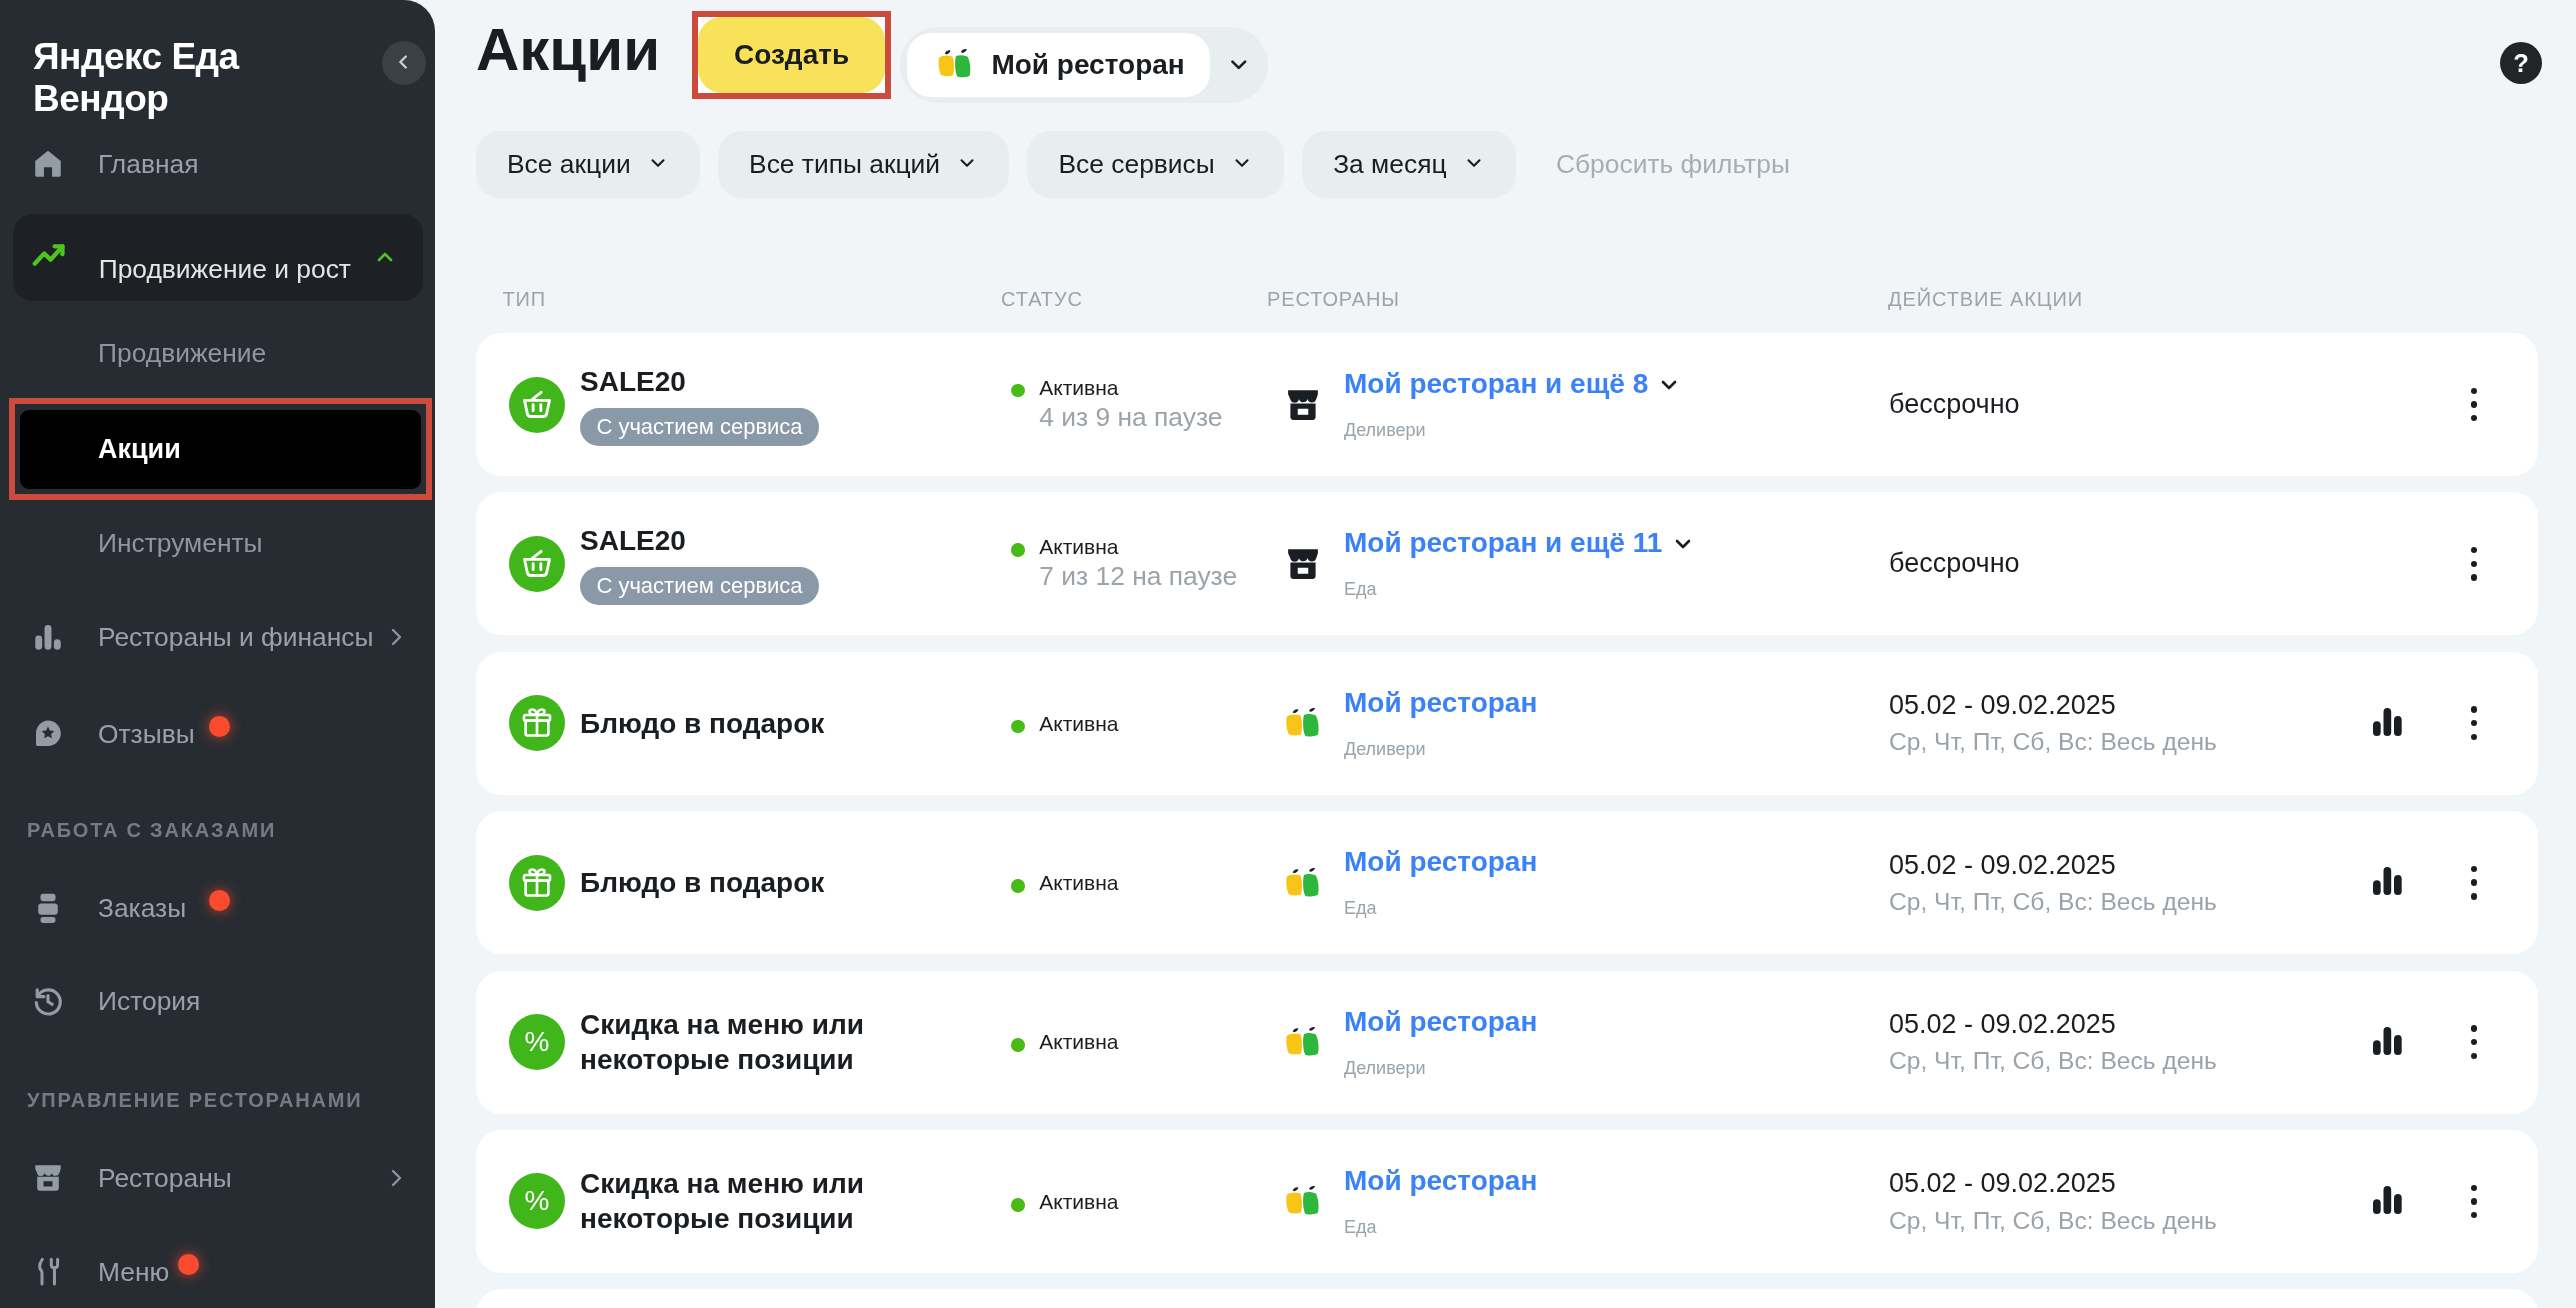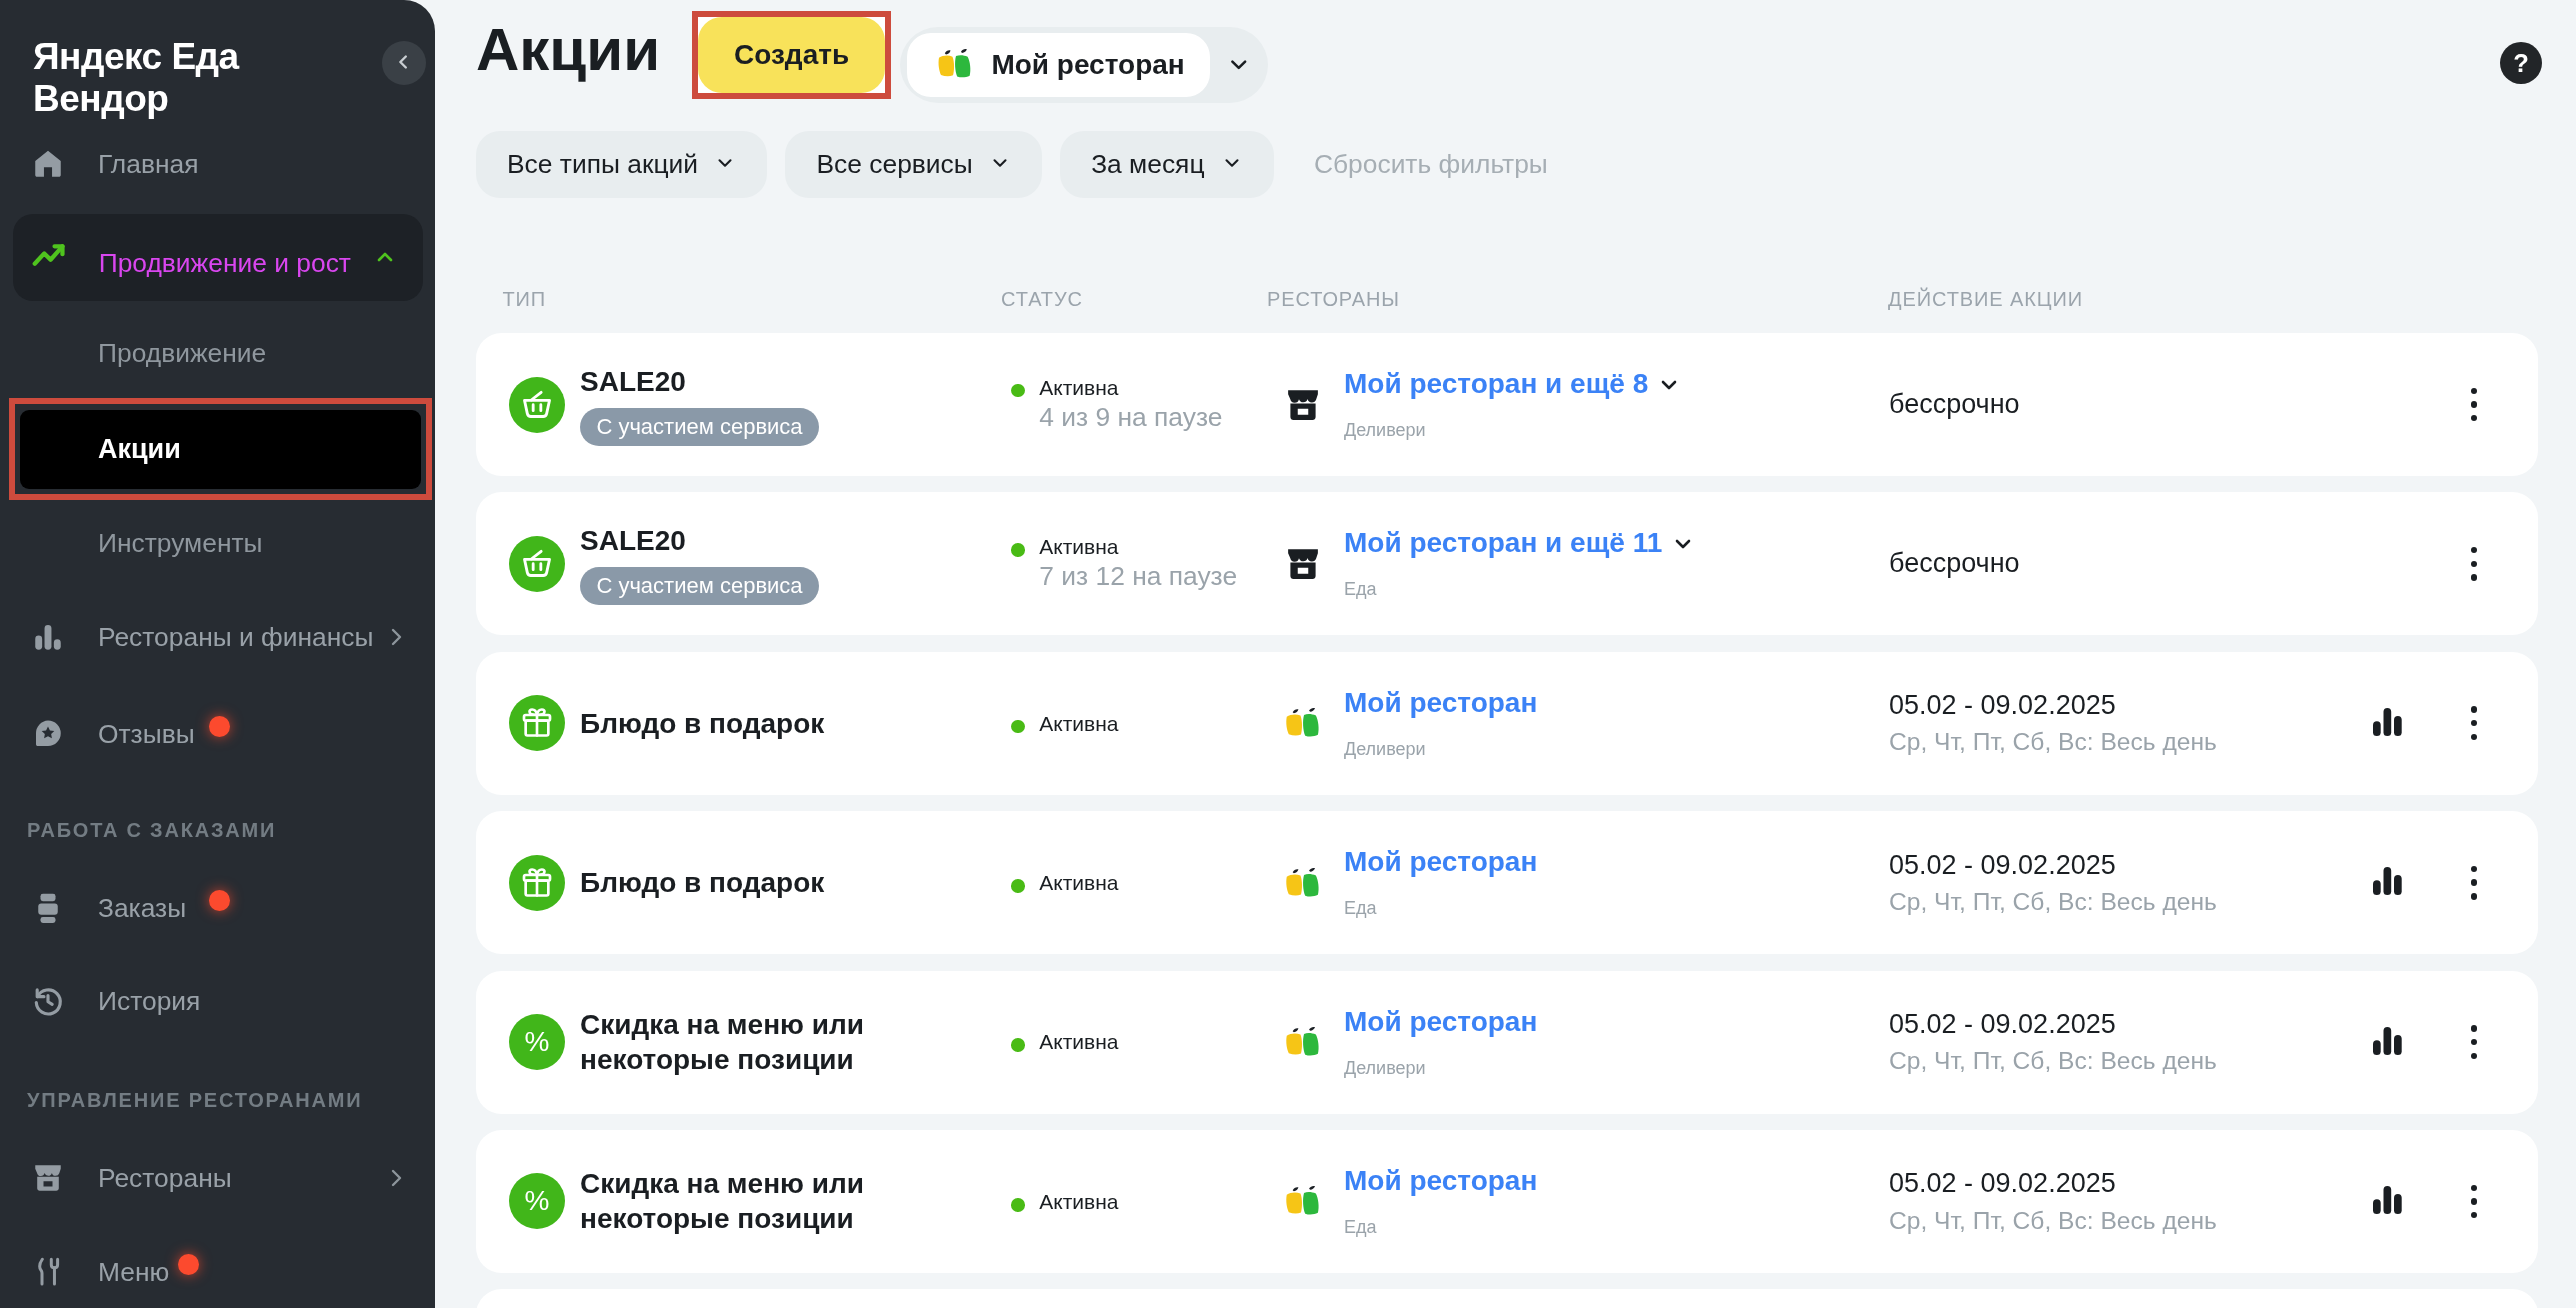--- a/index.html
+++ b/index.html
@@ -30,21 +30,21 @@
   .srow .s-ic { position:absolute; left:27px; width:42px; height:42px; display:flex; align-items:center; justify-content:center; color:#949ca3; }
   .srow .s-ic svg { width:36px; height:36px; }
   .srow .s-label { position:absolute; left:98px; font-size:26.4px; color:#99a1a8; white-space:nowrap; }
   .srow .s-chev { position:absolute; right:27px; width:24px; height:24px; color:#8d959c; }
   .s-group {
     position:absolute; left:12.7px; width:410px; height:87px;
     background:#1d2126; border-radius:20px; cursor:pointer;
   }
   .s-group .s-ic { position:absolute; left:17.3px; top:22px; width:42px; height:42px; color:#4fc31e; }
   .s-group .s-ic svg { width:38px; height:38px; }
-  .s-group .s-label { position:absolute; left:86px; top:34px; font-size:26.4px; color:#d946ef; white-space:nowrap; }
+  .s-group .s-label { position:absolute; left:86px; top:40px; font-size:26.4px; color:#e5e5e5; white-space:nowrap; }
   .s-group .s-chev { position:absolute; right:25.5px; top:31px; width:24px; height:24px; color:#4fc31e; }
   .s-sub { position:absolute; left:0; width:435px; height:58px; display:flex; align-items:center; cursor:pointer; }
   .s-sub .s-label { position:absolute; left:98px; font-size:26.4px; color:#8f979e; white-space:nowrap; }
   .s-sel { position:absolute; left:20px; width:401px; height:79px; background:#000; border-radius:9px; cursor:pointer; }
   .s-sel .s-label { position:absolute; left:78px; top:24px; font-size:27px; font-weight:700; color:#fff; white-space:nowrap; }
   .s-section { position:absolute; left:27px; height:36px; display:flex; align-items:center; }
   .s-section .s-label { font-size:20px; font-weight:700; letter-spacing:1.8px; color:#737c83; white-space:nowrap; }
   .ndot {
     display:inline-block; width:21px; height:21px; border-radius:50%;
     background:#fc4a2e; box-shadow:0 0 12.7px rgba(252,74,46,.75);
@@ -276,20 +276,26 @@
         </svg>
     </span>
   </div>
 
   <div class="help-btn">
     <span>?</span>
   </div>
 
   <div class="filters" id="filters">
       <div class="fpill">
+        <span class="lbl">Все акции</span>
+        <span><svg viewBox="0 0 24 24" fill="none" stroke="currentColor" stroke-width="2.3" stroke-linecap="round" stroke-linejoin="round" style="width:22px;height:22px">
+            <path d="m6 9 6 6 6-6"></path>
+          </svg></span>
+      </div>
+      <div class="fpill">
         <span class="lbl">Все типы акций</span>
         <span><svg viewBox="0 0 24 24" fill="none" stroke="currentColor" stroke-width="2.3" stroke-linecap="round" stroke-linejoin="round" style="width:22px;height:22px">
             <path d="m6 9 6 6 6-6"></path>
           </svg></span>
       </div>
       <div class="fpill">
         <span class="lbl">Все сервисы</span>
         <span><svg viewBox="0 0 24 24" fill="none" stroke="currentColor" stroke-width="2.3" stroke-linecap="round" stroke-linejoin="round" style="width:22px;height:22px">
             <path d="m6 9 6 6 6-6"></path>
           </svg></span>

